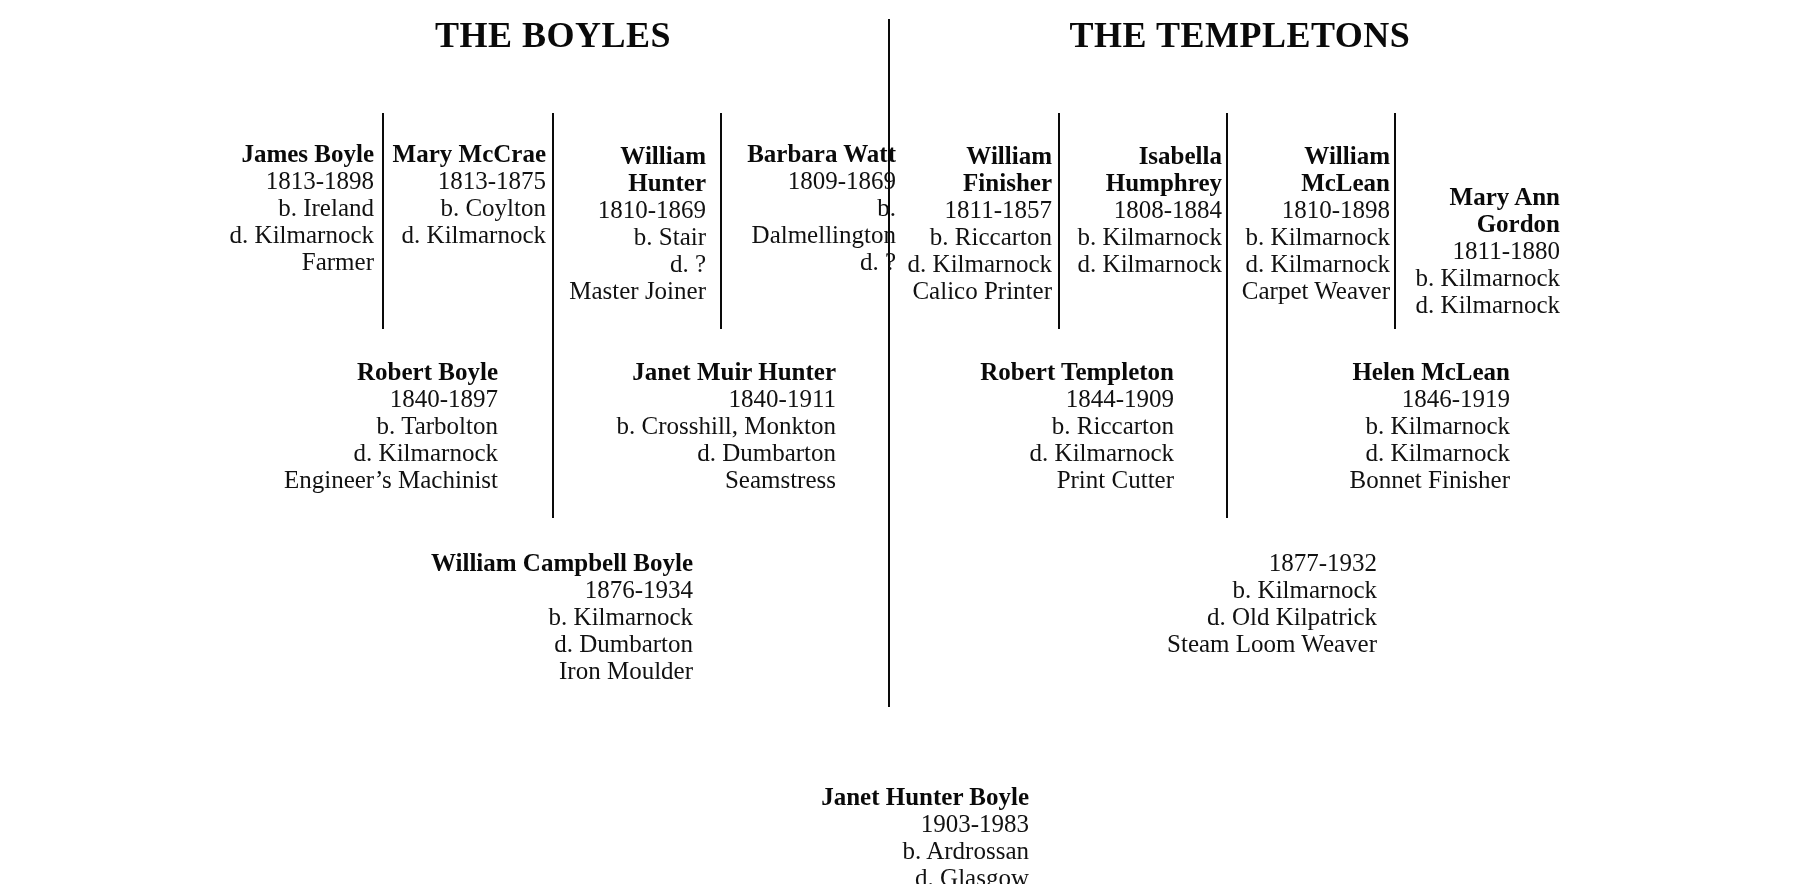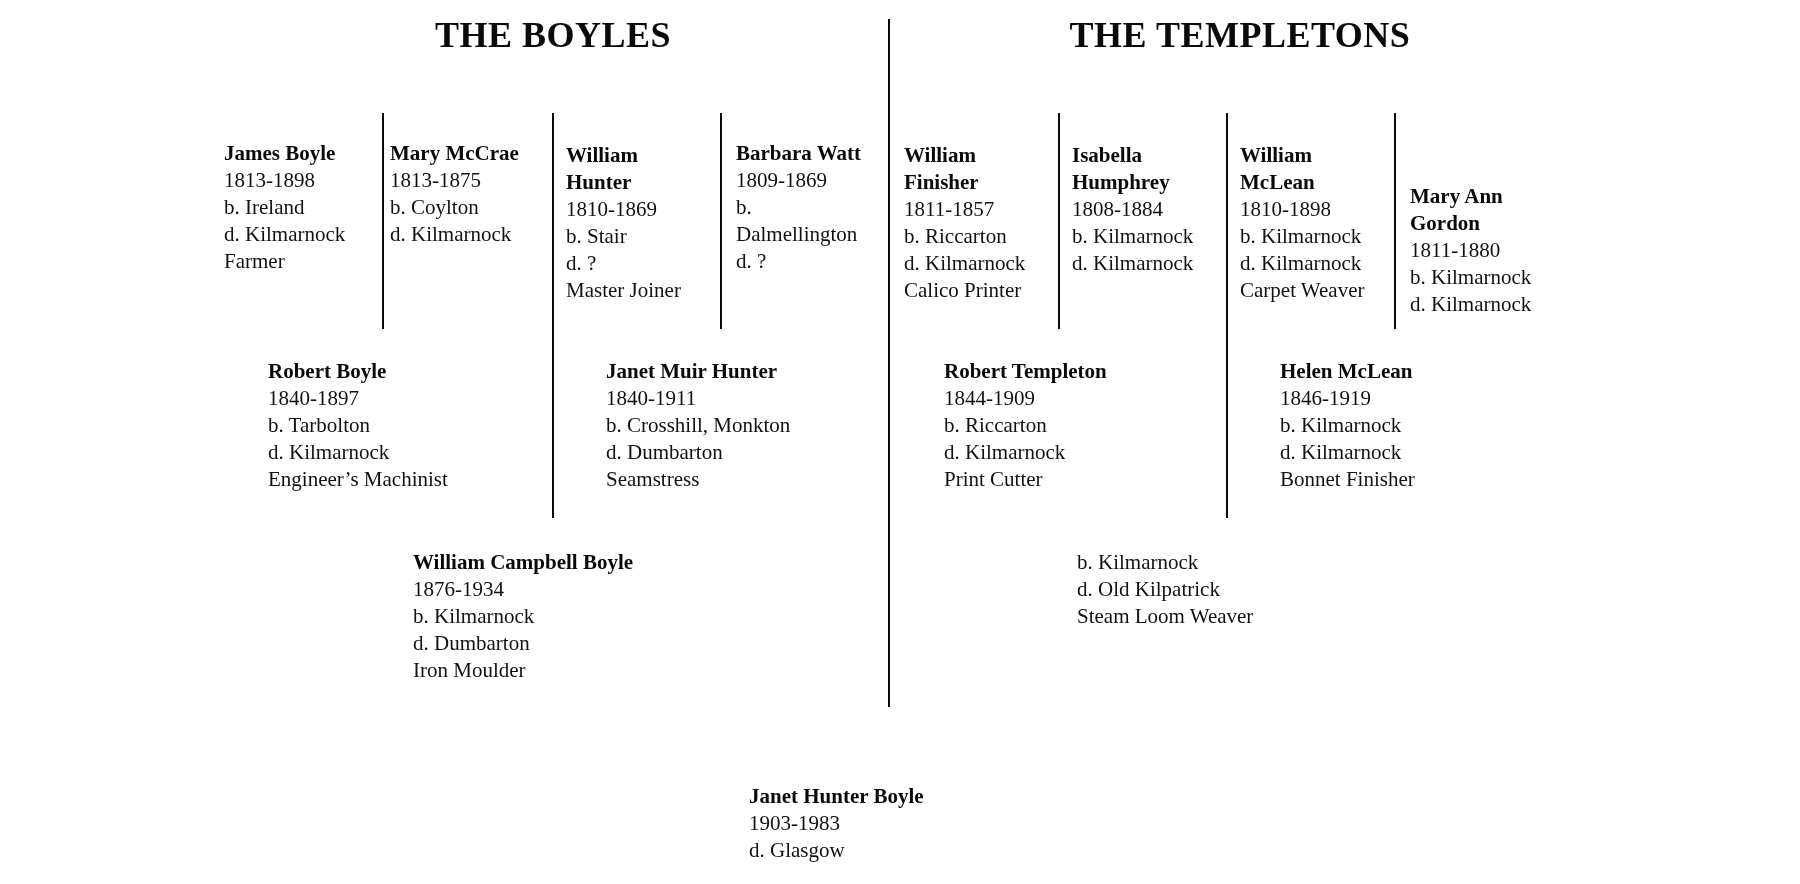--- a/index.html
+++ b/index.html
@@ -1,21 +1,21 @@
 <!DOCTYPE html>
 <html><head>
 <meta charset="utf-8">
 <style>
   html, body { margin:0; padding:0; background:#ffffff; }
   body { width:1800px; height:884px; position:relative; overflow:hidden;
          font-family:"Liberation Serif", "DejaVu Serif", serif; color:#111111; }
   .title { position:absolute; top:14px; font-size:36px; font-weight:bold;
            text-align:center; letter-spacing:0.5px; color:#0a0a0a; }
   .vline { position:absolute; width:2px; background:#0a0a0a; }
-  .person { position:absolute; text-align:left; font-size:21px; line-height:27px; }
+  .person { position:absolute; text-align:right; font-size:25px; line-height:27px; }
   .person .name { font-weight:bold; color:#0a0a0a; }
   .person div { white-space:nowrap; }
 </style>
 </head>
 <body>
 
 <div class="title" style="left:353px; width:400px;">THE BOYLES</div>
 <div class="title" style="left:1020px; width:440px;">THE TEMPLETONS</div>
 
 <div class="vline" style="left:888px; top:19px; height:688px;"></div>
@@ -126,22 +126,24 @@
 
 <div class="person" style="left:413px; width:280px; top:549px;">
   <div class="name">William Campbell Boyle</div>
   <div>1876-1934</div>
   <div>b. Kilmarnock</div>
   <div>d. Dumbarton</div>
   <div>Iron Moulder</div>
 </div>
 
 <div class="person" style="left:1077px; width:300px; top:549px;">
+  <div>1877-1932</div>
   <div>b. Kilmarnock</div>
   <div>d. Old Kilpatrick</div>
   <div>Steam Loom Weaver</div>
 </div>
 
 <div class="person" style="left:749px; width:280px; top:739px;margin-top:44px;">
   <div class="name">Janet Hunter Boyle</div>
   <div>1903-1983</div>
+  <div>b. Ardrossan</div>
   <div>d. Glasgow</div>
 </div>
 
 </body></html>

